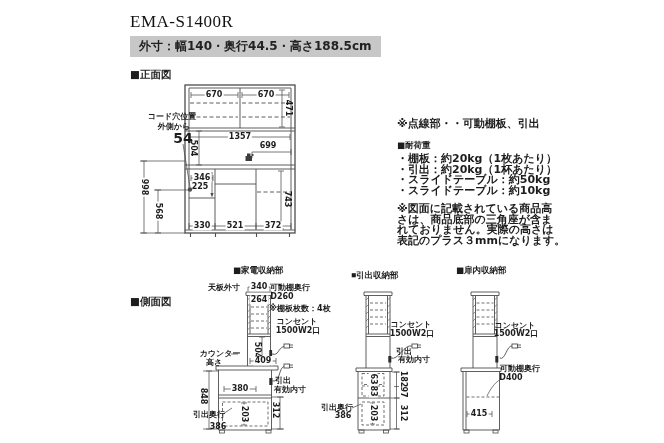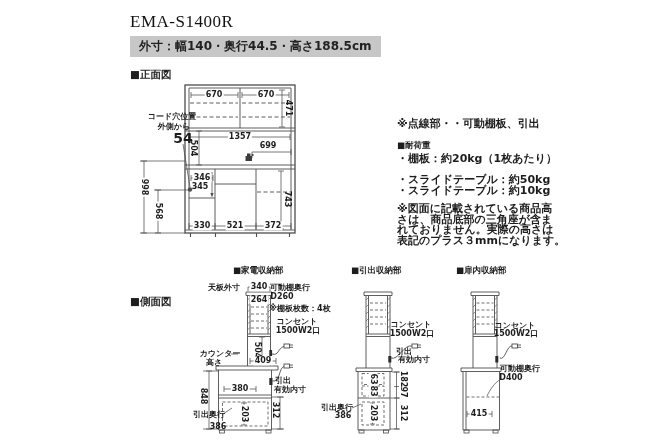--- a/index.html
+++ b/index.html
@@ -145,41 +145,42 @@
   <div class="abs lbl" style="left:172px;top:117px;">コード穴位置</div>
   <div class="abs lbl" style="left:174px;top:127px;">外側から</div>
   <div class="abs lbl big" style="left:183px;top:138px;">54</div>
   <div class="abs lbl bg" style="left:214px;top:95px;">670</div>
   <div class="abs lbl bg" style="left:266px;top:95px;">670</div>
   <div class="abs lbl rot" style="left:288px;top:108px;">471</div>
   <div class="abs lbl bg" style="left:240px;top:137px;">1357</div>
   <div class="abs lbl rot" style="left:193px;top:148px;">504</div>
   <div class="abs lbl" style="left:268px;top:146px;">699</div>
   <div class="abs lbl bg" style="left:202px;top:178px;">346</div>
-  <div class="abs lbl" style="left:200px;top:187px;">345</div>
+  <div class="abs lbl" style="left:200px;top:187px;">225</div>
   <div class="abs lbl rot bg" style="left:144px;top:187px;">998</div>
   <div class="abs lbl rot bg" style="left:158px;top:211px;">568</div>
   <div class="abs lbl bg" style="left:202px;top:226px;">330</div>
   <div class="abs lbl bg" style="left:235px;top:226px;">521</div>
   <div class="abs lbl bg" style="left:273px;top:226px;">372</div>
   <div class="abs lbl rot" style="left:287px;top:199px;">743</div>
 
   <div class="abs note" style="left:397px;top:118px;">※点線部・・可動棚板、引出</div>
   <div class="abs h2" style="left:397px;top:141px;">■耐荷重</div>
   <div class="abs note" style="left:397px;top:153px;">・棚板：約20kg（1枚あたり）</div>
+  <div class="abs note" style="left:397px;top:163.5px;">・引出：約20kg（1杯あたり）</div>
   <div class="abs note" style="left:397px;top:174px;">・スライドテーブル：約50kg</div>
   <div class="abs note" style="left:397px;top:184.5px;">・スライドテーブル：約10kg</div>
   <div class="abs note" style="left:397px;top:203px;">※図面に記載されている商品高</div>
   <div class="abs note" style="left:397px;top:213.5px;">さは、商品底部の三角座が含ま</div>
   <div class="abs note" style="left:397px;top:224px;">れておりません。実際の高さは</div>
   <div class="abs note" style="left:397px;top:234.5px;">表記のプラス３mmになります。</div>
 
   <div class="abs h1" style="left:130px;top:267px;margin-top:28px;">■側面図</div>
   <div class="abs h2" style="left:233px;top:266px;">■家電収納部</div>
-  <div class="abs h2" style="left:351px;top:266px;">■引出収納部</div>
+  <div class="abs h2" style="left:351px;top:272px;font-family:Liberation Mono, monospace;">■引出収納部</div>
   <div class="abs h2" style="left:456px;top:266px;">■扉内収納部</div>
 
   <div class="abs lbl" style="left:224px;top:288px;text-align:right;">天板外寸</div>
   <div class="abs lbl bg" style="left:259px;top:287px;">340</div>
   <div class="abs lbl" style="left:290px;top:288px;">可動棚奥行</div>
   <div class="abs lbl" style="left:282px;top:297px;">D260</div>
   <div class="abs lbl bg" style="left:259px;top:300px;">264</div>
   <div class="abs lbl" style="left:300px;top:309px;">※棚板枚数：4枚</div>
   <div class="abs lbl" style="left:297px;top:322px;">コンセント</div>
   <div class="abs lbl" style="left:298px;top:331px;">1500W2口</div>

